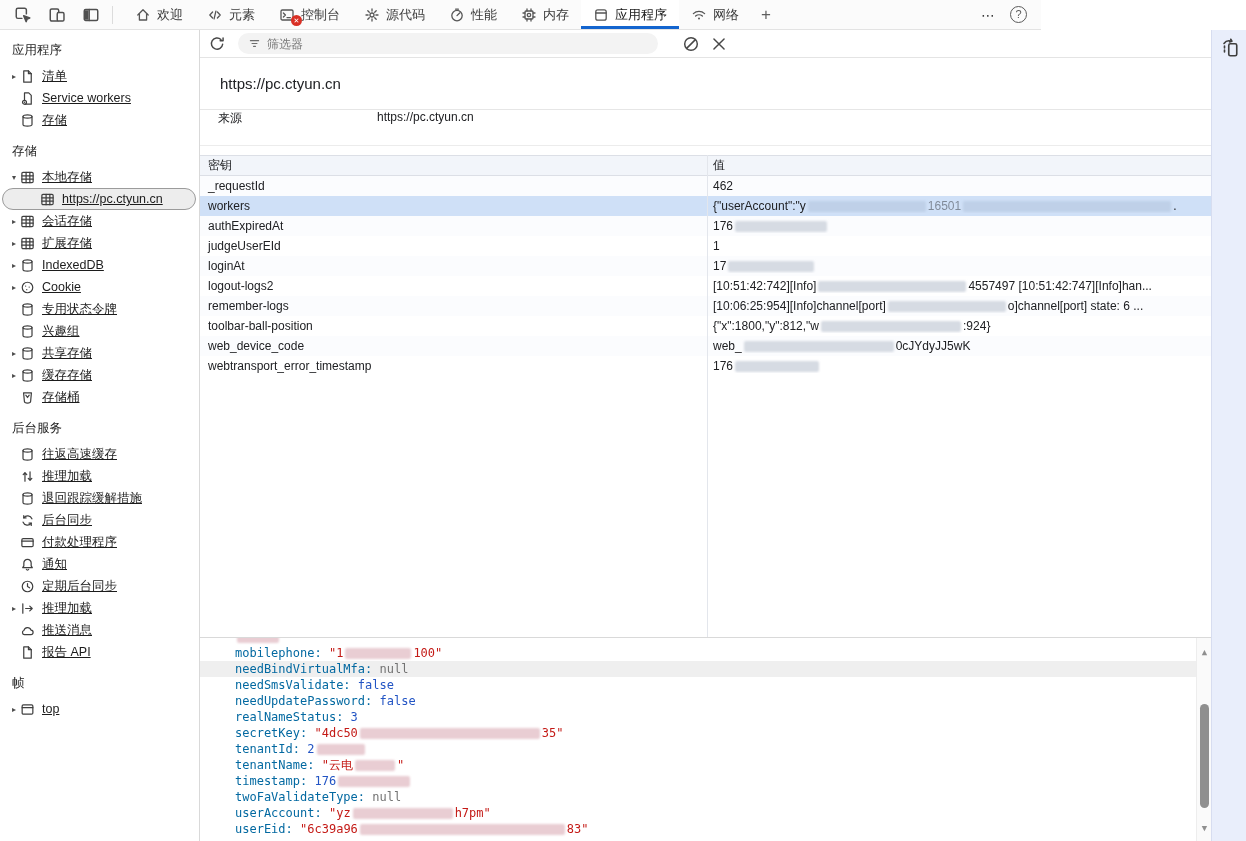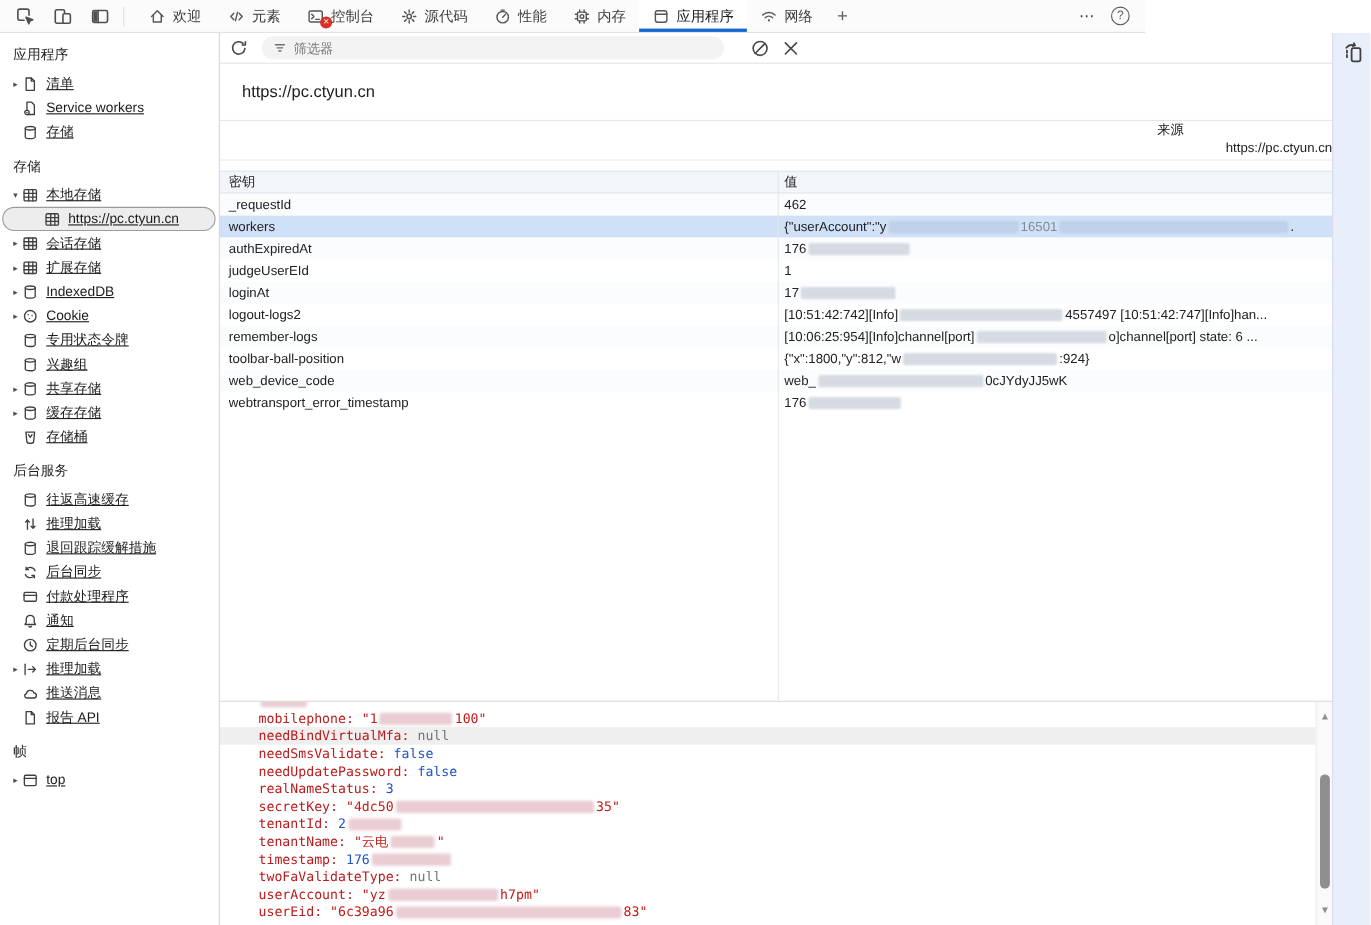--- a/index.html
+++ b/index.html
@@ -48,21 +48,21 @@
     display:flex; align-items:center; padding:0 10px; gap:6px;justify-content:center; }
   .filter-pill .ic { width:13px; height:13px; color:#6d6d6d; flex:none; }
   .filter-pill input { border:none; outline:none; background:transparent; font-size:12px; color:#3c3c3c; width:100%; }
   .filter-pill input::placeholder { color:#767676; }
   .fb-ic { width:18px; height:18px; color:#474747; cursor:pointer; }
   .fb-block { margin-left:24px; }
   .fb-close { margin-left:10px; }
 
   .title-block { height:52px; border-bottom:1px solid #e6e6e6; padding:17px 0 0 20px; }
   .origin-title { font-size:15px; color:#202124; }
-  .meta-row { height:36px; border-bottom:1px solid #ececec; display:flex; align-items:flex-end;flex-direction:column; }
+  .meta-row { height:36px; border-bottom:1px solid #ececec; display:flex; align-items:flex-start; }
   .meta-label { width:177px; padding-left:18px; font-size:12px; color:#202124; }
   .meta-value { font-size:12px; color:#202124; }
 
   .grid { position:absolute; left:0; top:125px; right:0; bottom:204px; overflow:hidden; }
   .grid-divider { position:absolute; left:507px; top:0; bottom:0; width:1px; background:#e3e6ec; }
   .grid-head { display:flex; height:21px; background:#f2f5fa; border-top:1px solid #dcdfe6;
     border-bottom:1px solid #dcdfe6; font-size:12px; color:#202124; align-items:center; }
   .gh-key { width:507px; padding-left:8px; }
   .gh-val { padding-left:6px; }
   .grow { display:flex; height:20px; font-size:12px; color:#202124; align-items:center; cursor:default; }
@@ -75,21 +75,21 @@
   .grow.selected .redact { background:#bfd0e8; }
   .faint { opacity:.45; }
 
   
   .preview { position:absolute; left:0; right:0; bottom:0; height:204px; background:#fff;
     border-top:1px solid #d9d9d9; overflow:hidden;
     font-family:"DejaVu Sans Mono","Liberation Mono",monospace; font-size:12px; }
   .pv-lines { position:absolute; left:0; right:15px; top:-9px; }
   .pv-line { height:16px; line-height:16px; padding-left:35px; white-space:nowrap; }
   .pv-line.hl { background:#efefef; }
-  .pv-name { color:#b91c1c;margin-top:35px; }
+  .pv-name { color:#0369a1;margin-top:35px; }
   .pv-str { color:#c41a16; }
   .pv-num { color:#2254c4; }
   .pv-null { color:#737373; }
   .redact-pink { display:inline-block; height:11px; border-radius:2px; background:#e9cdd3;
     vertical-align:middle; filter:blur(1.3px); margin:0 2px; }
 
   .pv-scroll { position:absolute; right:0; top:0; bottom:0; width:15px; background:#fafafa; border-left:1px solid #ededed; }
   .pv-arrow { position:absolute; left:0; width:15px; height:15px; color:#8f8f8f; display:flex;
     align-items:center; justify-content:center; font-size:9px; cursor:pointer; }
   .pv-arrow.up { top:6px; } .pv-arrow.down { bottom:6px; }

